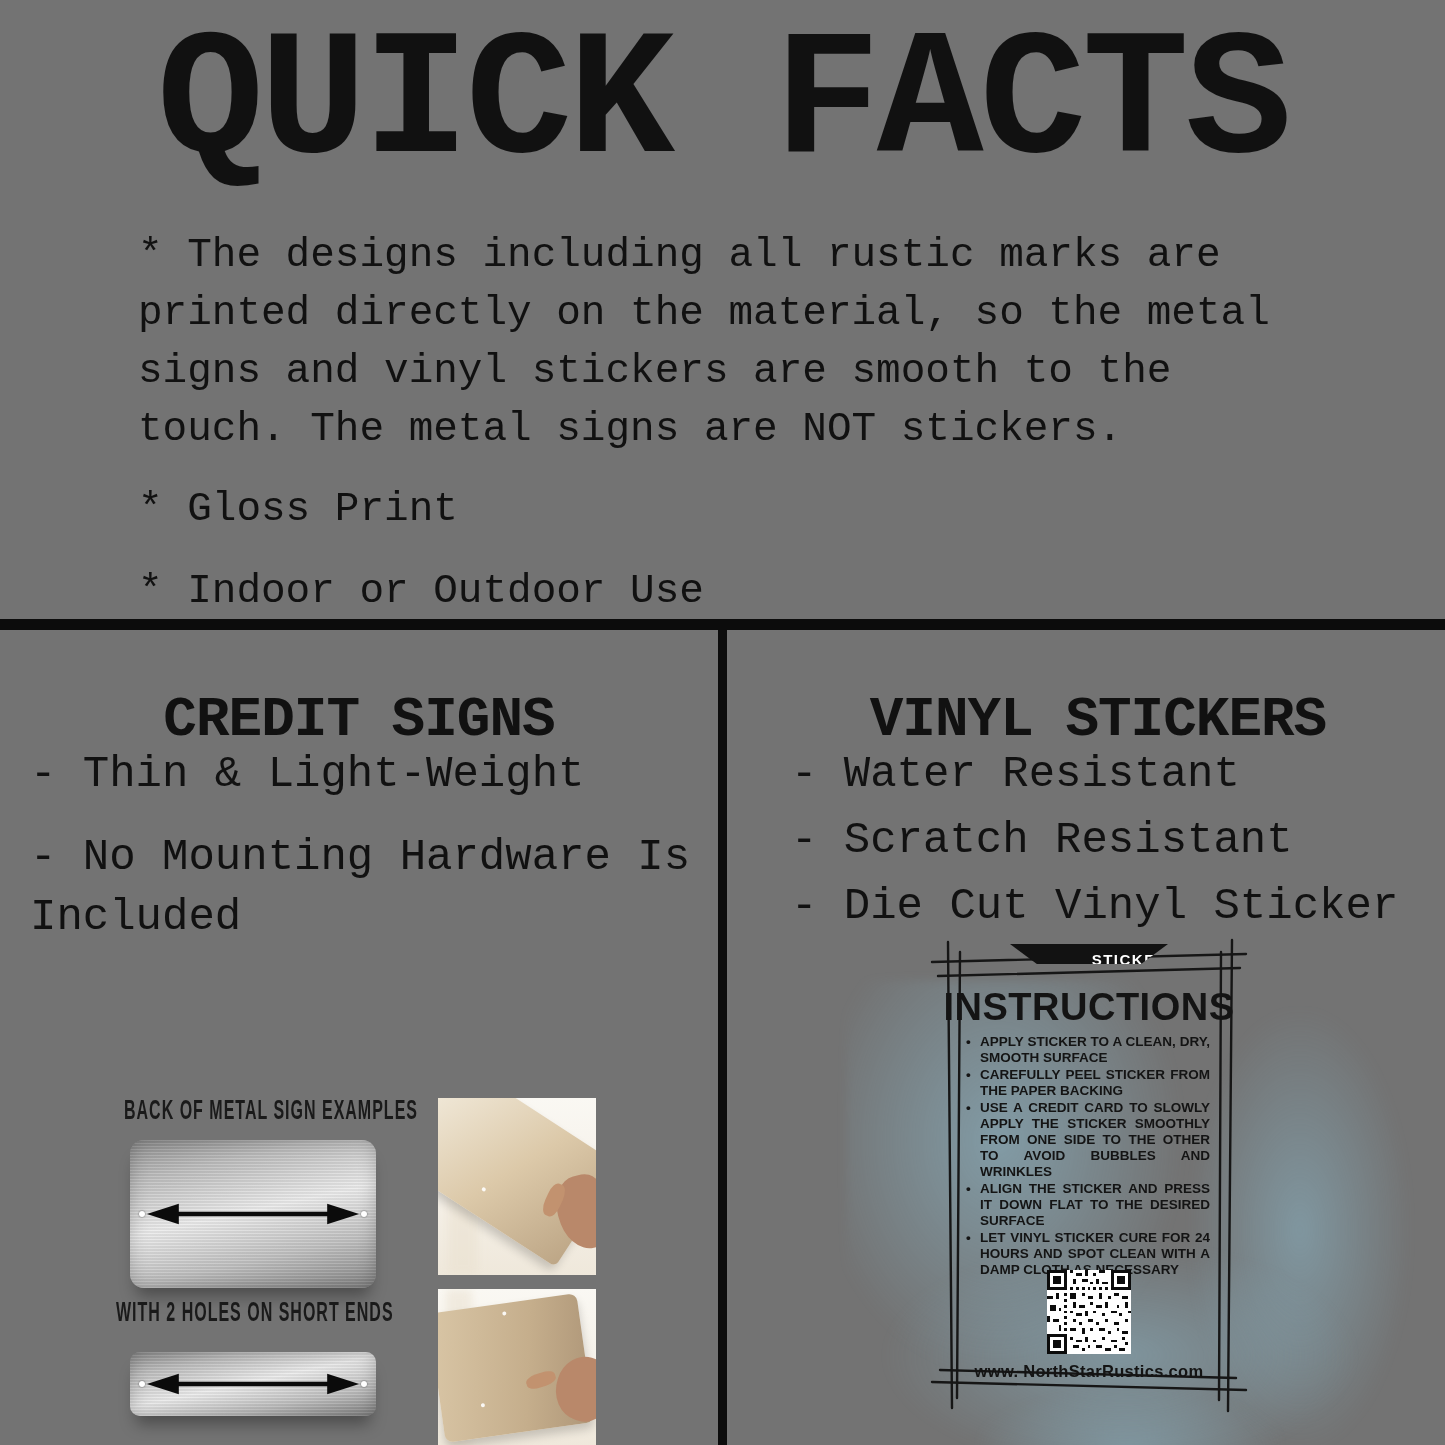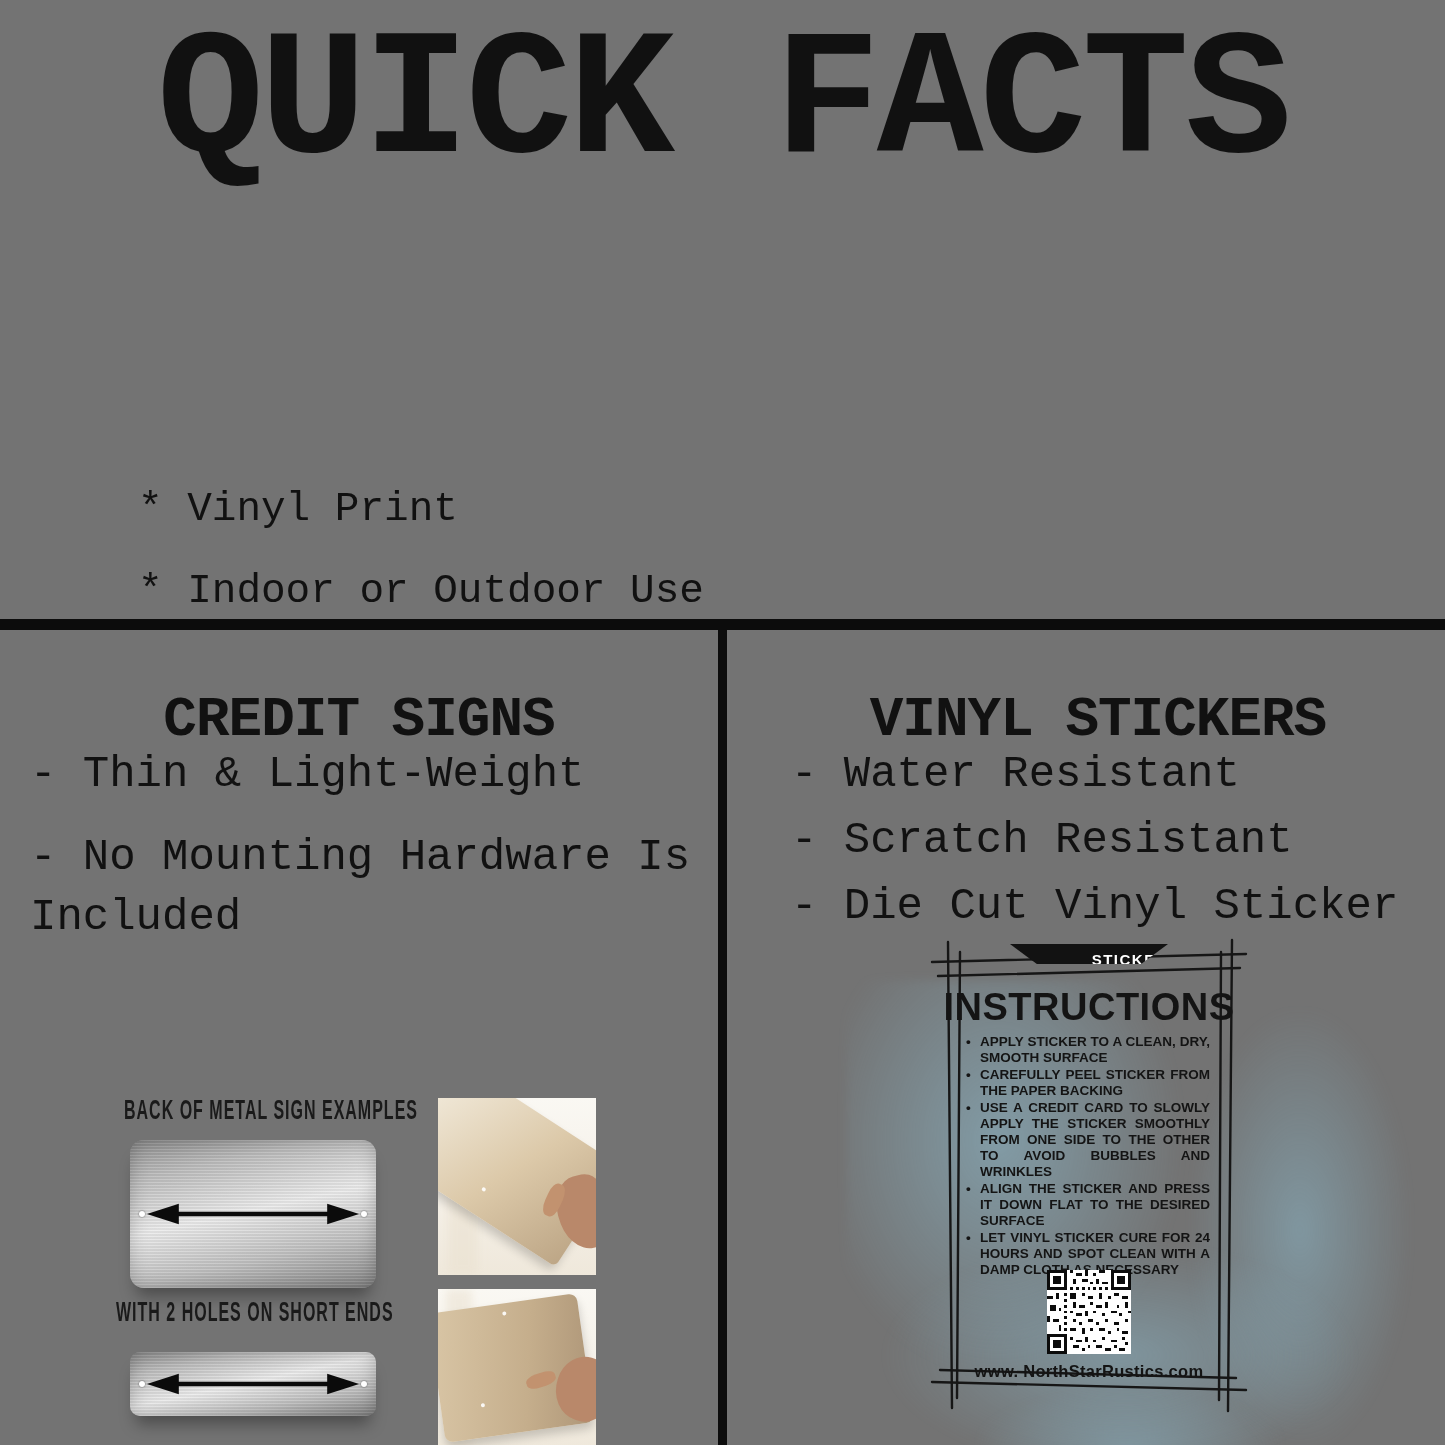--- a/index.html
+++ b/index.html
@@ -95,21 +95,27 @@
   .website{position:absolute;left:0;top:424px;width:100%;text-align:center;
            font-size:16.5px;font-weight:bold;letter-spacing:.3px;}
 </style>
 </head>
 <body>
 
 <div id="page">
 
   <div class="main-title">QUICK FACTS</div>
 
-  <div class="intro-b gloss">* Vinyl Print</div>
+  <div class="intro">
+    <div class="intro-line">* The designs including all rustic marks are</div>
+    <div class="intro-line">printed directly on the material, so the metal</div>
+    <div class="intro-line">signs and vinyl stickers are smooth to the</div>
+    <div class="intro-line">touch. The metal signs are NOT stickers.</div>
+  </div>
+  <div class="intro-b gloss">* Gloss Print</div>
   <div class="intro-b indoor">* Indoor or Outdoor Use</div>
 
   <div class="hdiv"></div>
   <div class="vdiv"></div>
 
   <div class="col-head head-left">CREDIT SIGNS</div>
   <div class="bullets bullets-left">
     <div class="bullet">- Thin &amp; Light-Weight</div>
     <div class="bullet">- No Mounting Hardware Is Included</div>
   </div>

